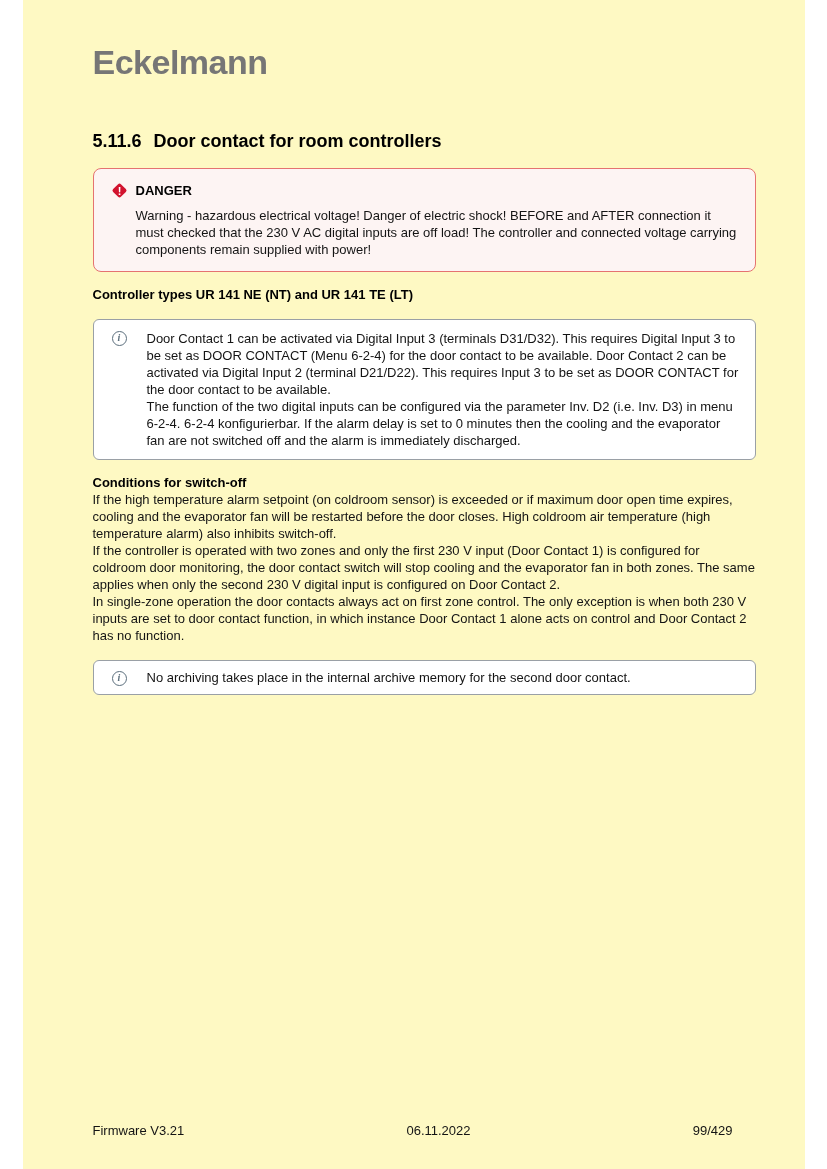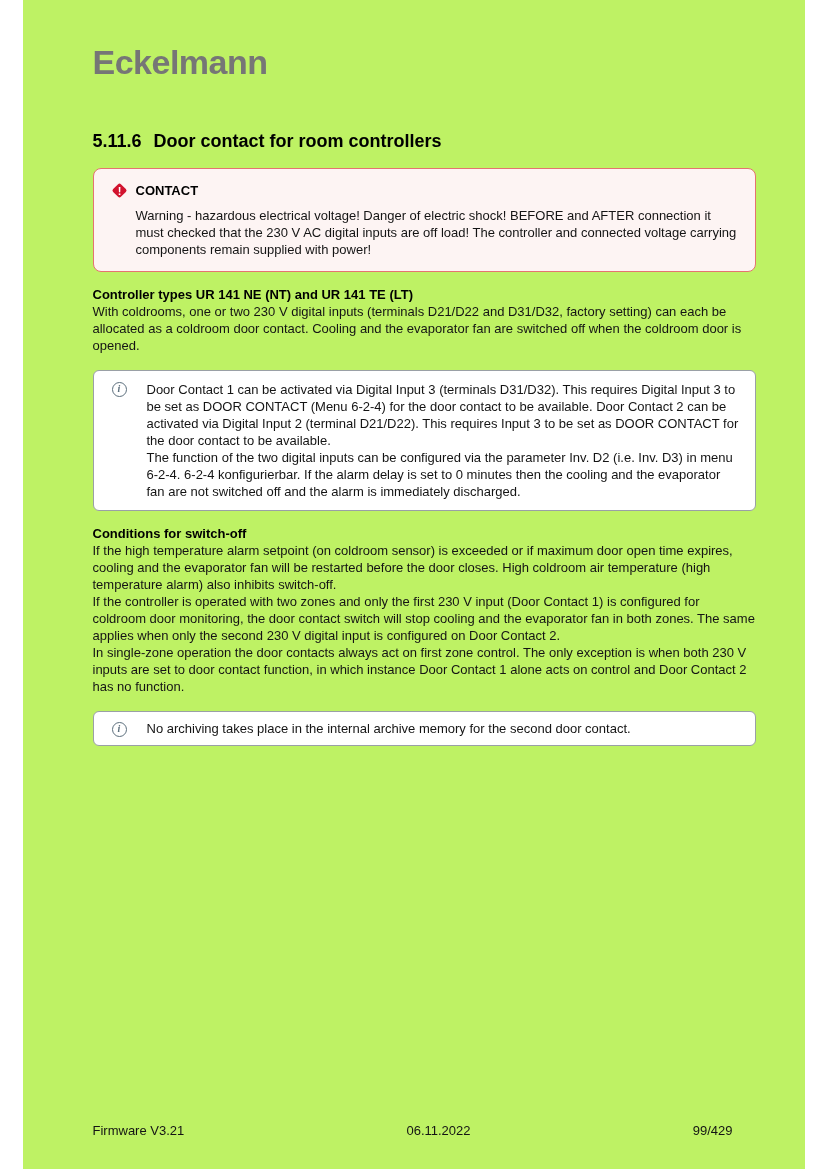--- a/index.html
+++ b/index.html
@@ -2,21 +2,21 @@
 <html><head>
 <meta charset="utf-8">
 <style>
   html, body { margin: 0; padding: 0; }
   body { background: #ffffff; }
   .page {
     position: relative;
     width: 782px;
     height: 1169px;
     margin: 0 auto;
-    background: #bef264;
+    background: #fef9c3;
     font-family: "Liberation Sans", sans-serif;
     font-size: 13px;
     line-height: 17px;
     color: #141414;
     overflow: hidden;
     box-sizing: border-box;
     padding: 0 49px 0 70px;
   }
   .logo {
     margin-top: 44px;
@@ -146,27 +146,26 @@
 
 <div class="page">
 
   <div class="logo">Eckelmann</div>
 
   <h1 class="section-heading"><span class="sec-num">5.11.6</span><span class="sec-title">Door contact for room controllers</span></h1>
 
   <div class="danger-box">
     <div class="danger-head">
       <span class="danger-icon"></span>
-      <span class="danger-title">CONTACT</span>
+      <span class="danger-title">DANGER</span>
     </div>
     <p class="danger-text"><strong>Warning - hazardous electrical voltage! Danger of electric shock! BEFORE and AFTER</strong> <span>connection it must checked that the 230 V AC digital inputs are off load! The controller and connected voltage carrying components remain supplied with power!</span></p>
   </div>
 
   <p class="para-heading">Controller types UR 141 NE (NT) and UR 141 TE (LT)</p>
-  <p class="para">With coldrooms, one or two 230 V digital inputs (terminals D21/D22 and D31/D32, factory setting) can each be allocated as a coldroom door contact. Cooling and the evaporator fan are switched off when the coldroom door is opened.</p>
 
   <div class="info-box">
     <span class="info-icon"></span>
     <div class="info-text">
       <p>Door Contact 1 can be activated via Digital Input 3 (terminals D31/D32). This requires Digital Input 3 to be set as DOOR CONTACT (Menu 6-2-4) for the door contact to be available. Door Contact 2 can be activated via Digital Input 2 (terminal D21/D22). This requires Input 3 to be set as DOOR CONTACT for the door contact to be available.</p>
       <p>The function of the two digital inputs can be configured via the parameter Inv. D2 (i.e. Inv. D3) in menu 6-2-4. 6-2-4 konfigurierbar. If the alarm delay is set to 0 minutes then the cooling and the evaporator fan are not switched off and the alarm is immediately discharged.</p>
     </div>
   </div>
 
   <p class="para-heading">Conditions for switch-off</p>

